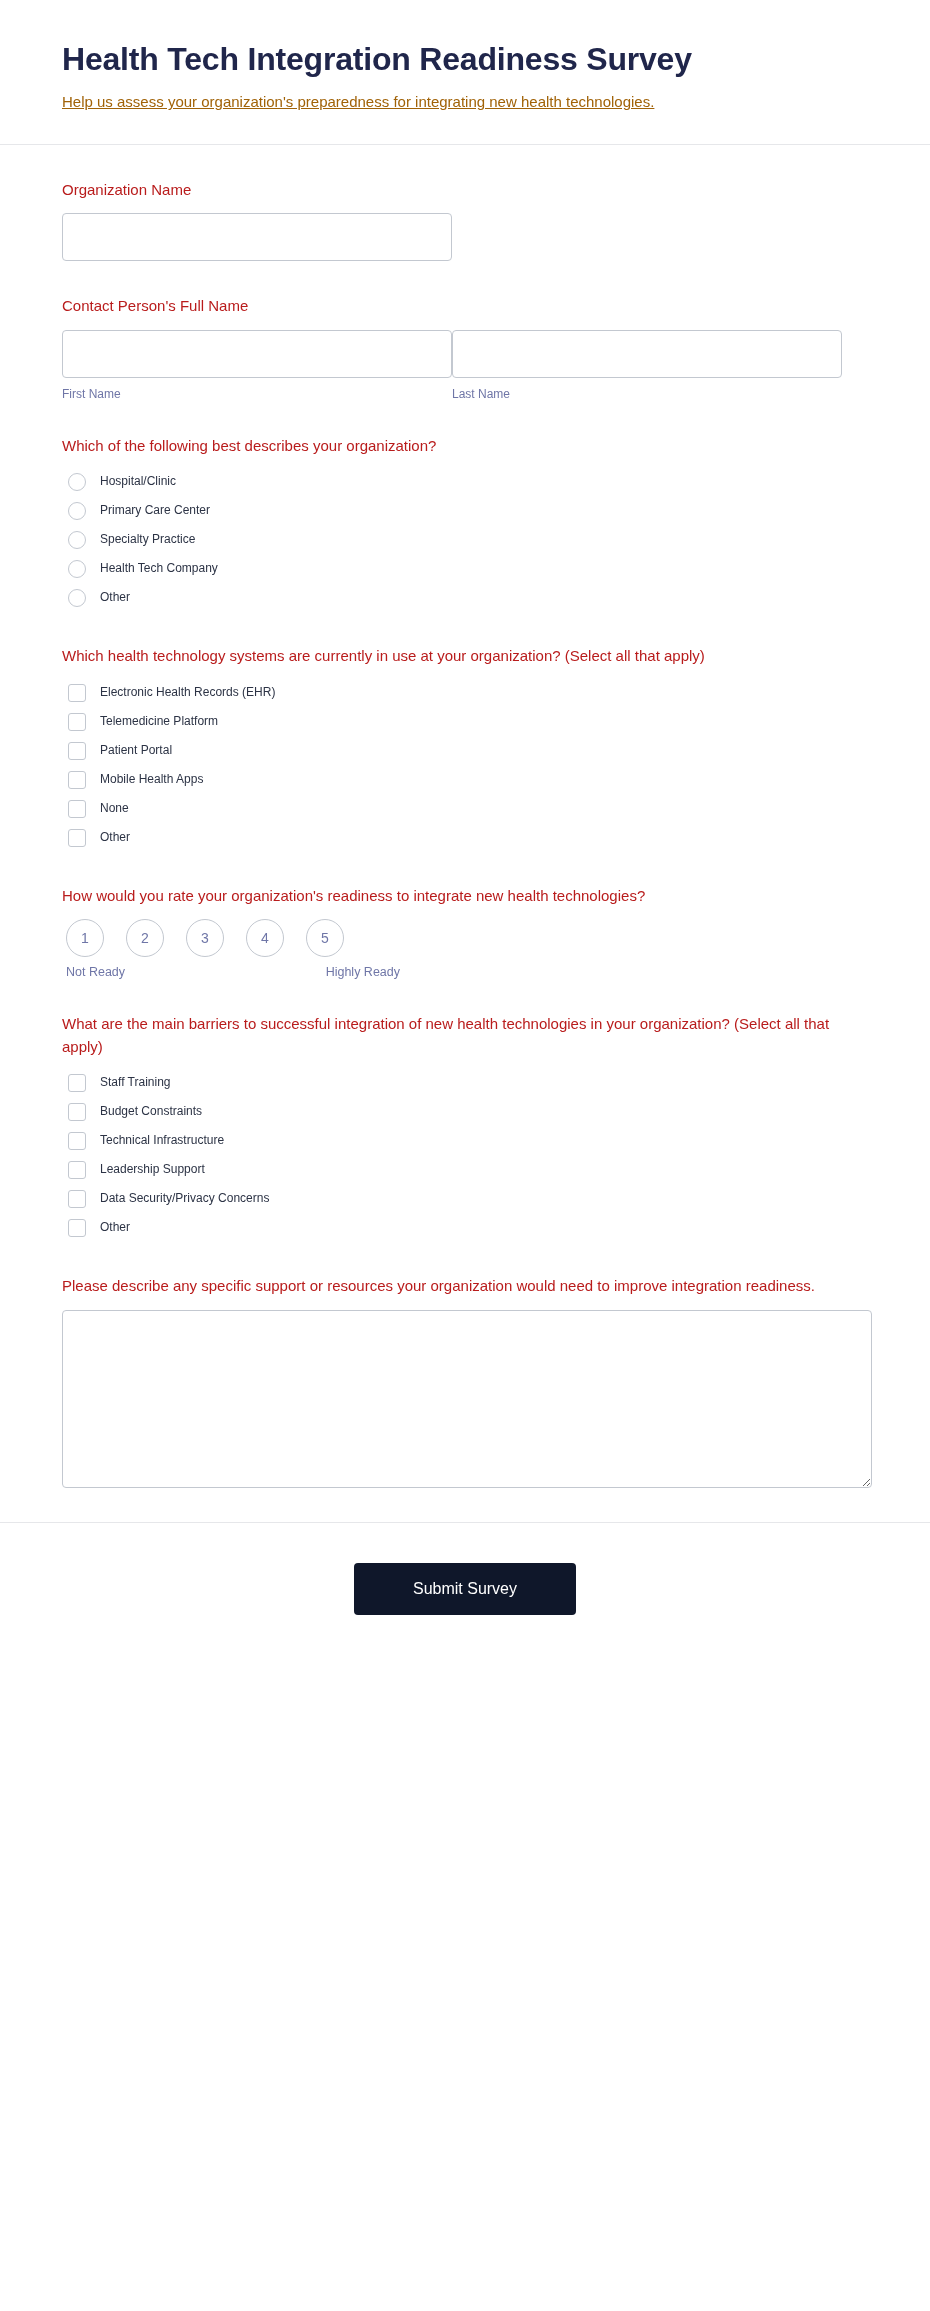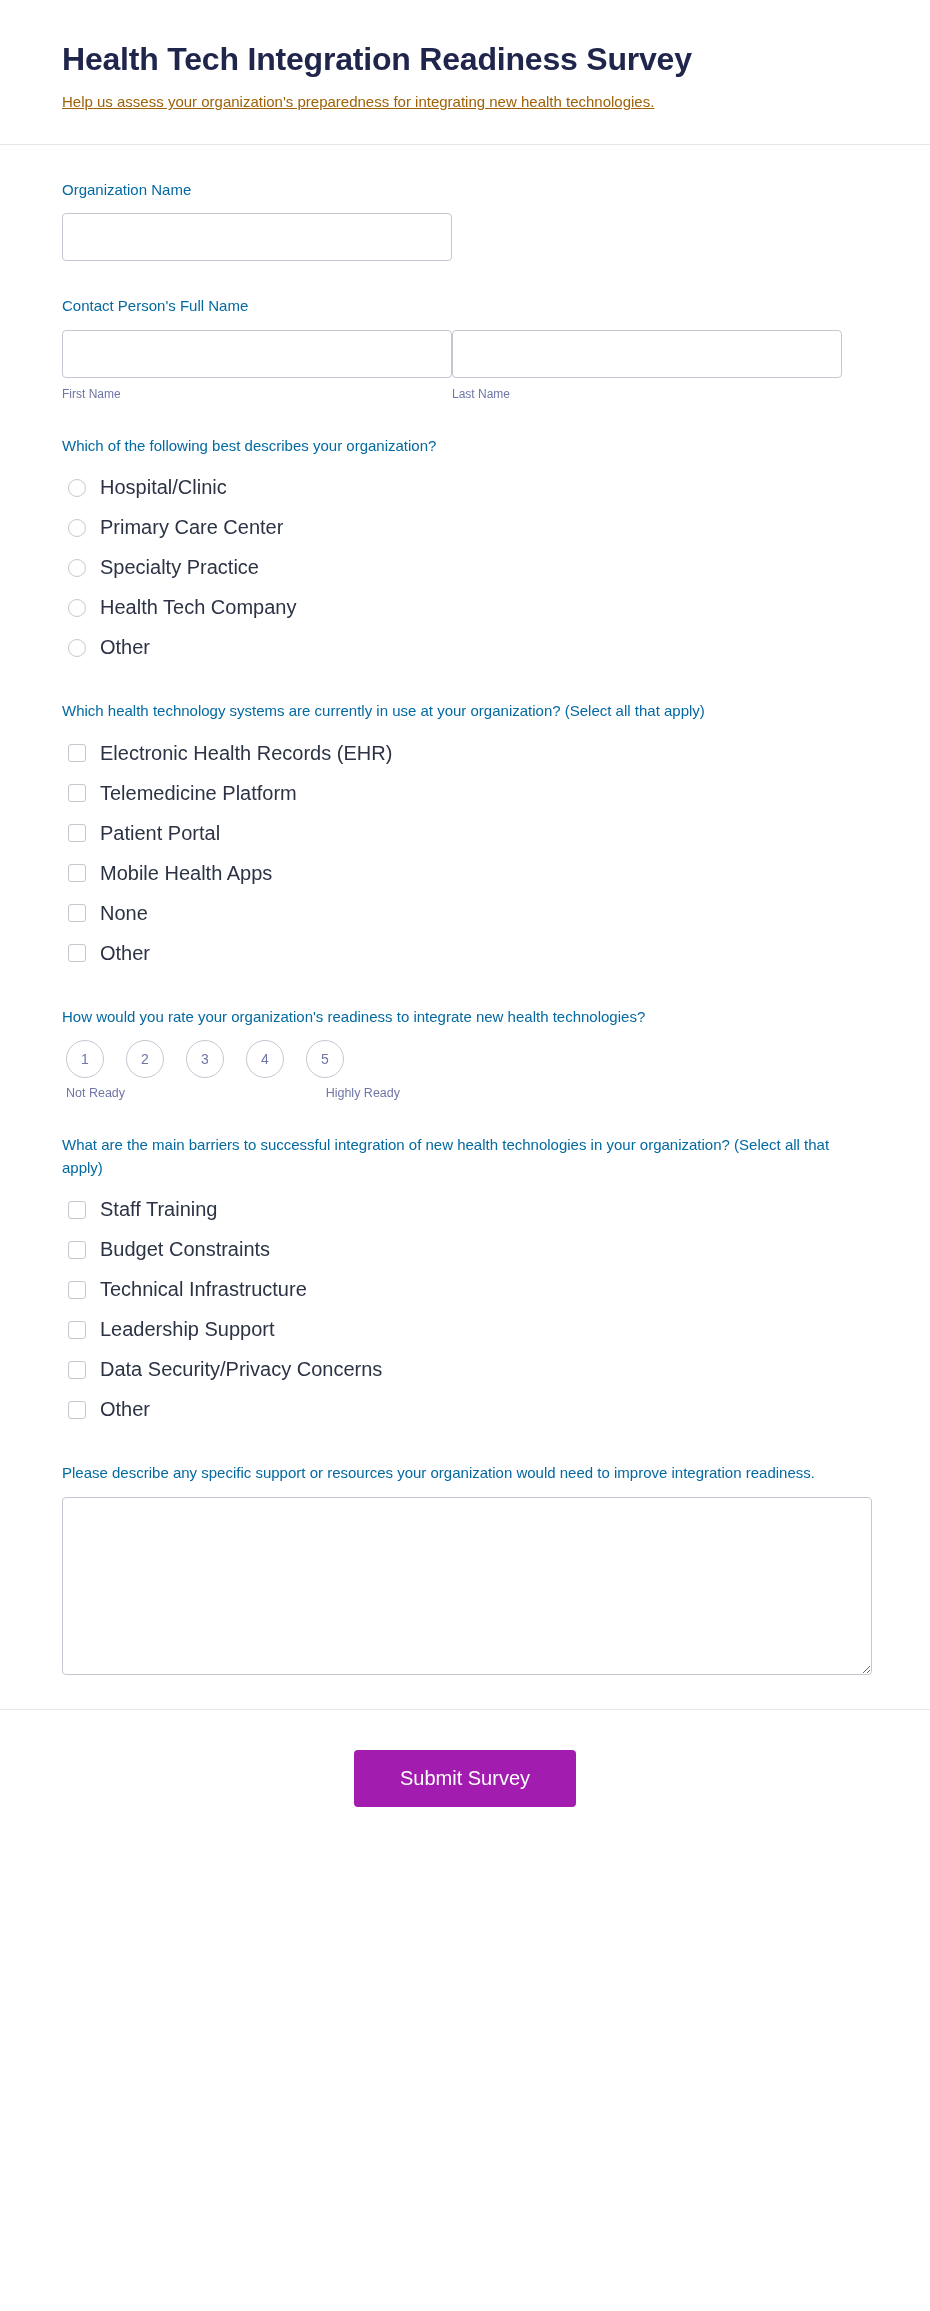--- a/index.html
+++ b/index.html
@@ -39,21 +39,21 @@
     text-decoration: underline;
   }
   .body {
     padding: 34px 62px 0 62px;
   }
   .question {
     margin-bottom: 34px;
   }
   .q-label {
     font-size: 15px;
-    color: #0369a1;
+    color: #b91c1c;
     line-height: 1.5;
     margin-bottom: 12px;
     max-width: 790px;
   }
   .text-input {
     width: 390px;
     height: 48px;
     border: 1px solid #c3c8d0;
     border-radius: 4px;
     background: #fff;
@@ -99,21 +99,21 @@
   .check-mark {
     width: 18px;
     height: 18px;
     border: 1px solid #c3c8d0;
     border-radius: 3px;
     background: #fff;
     margin-right: 14px;
     flex: 0 0 auto;
   }
   .option-label {
-    font-size: 20px;
+    font-size: 12px;
     color: #2c3345;
     line-height: 1.45;
   }
   .scale {
     display: flex;
     gap: 22px;
     margin-top: 10px;
     padding-left: 4px;
   }
   .scale-item {
@@ -152,25 +152,25 @@
     outline: none;
     display: block;
   }
   .footer {
     margin-top: 18px;
     border-top: 1px solid #e6e7ea;
     padding: 40px 0 44px 0;
     text-align: center;
   }
   .submit-btn {
-    background: #a21caf;
+    background: #0f172a;
     color: #ffffff;
     border: none;
     border-radius: 4px;
-    font-size: 20px;
+    font-size: 16px;
     font-family: "Liberation Sans", sans-serif;
     padding: 17px 40px;
     cursor: pointer;
     min-width: 222px;
     font-weight: normal;
   }
 </style>
 </head>
 <body>
 

